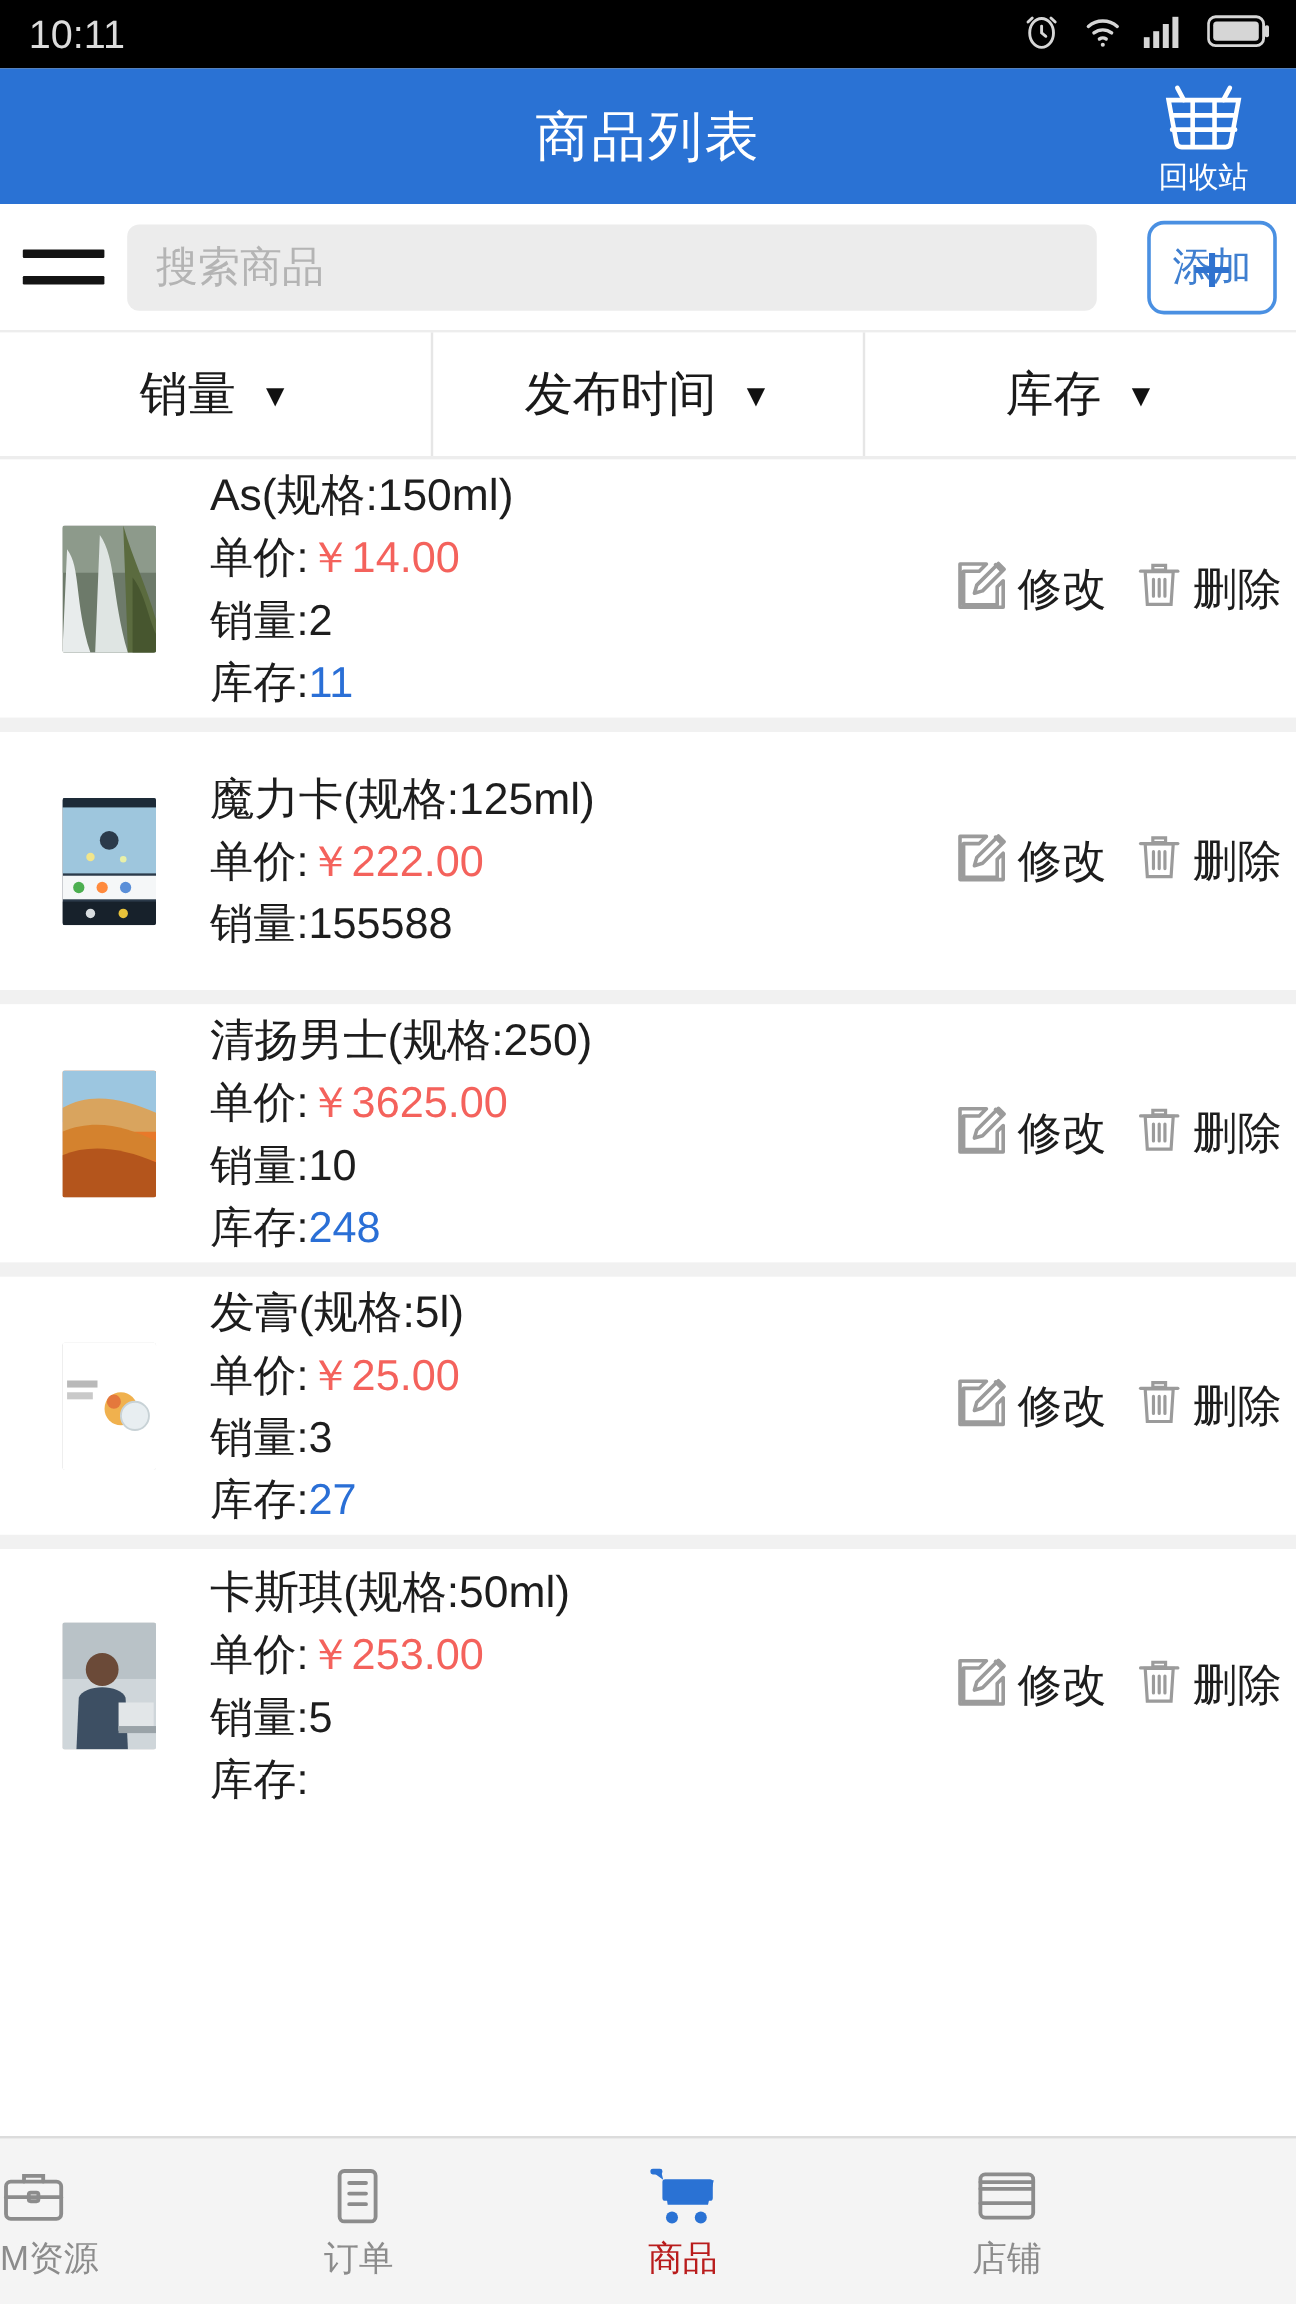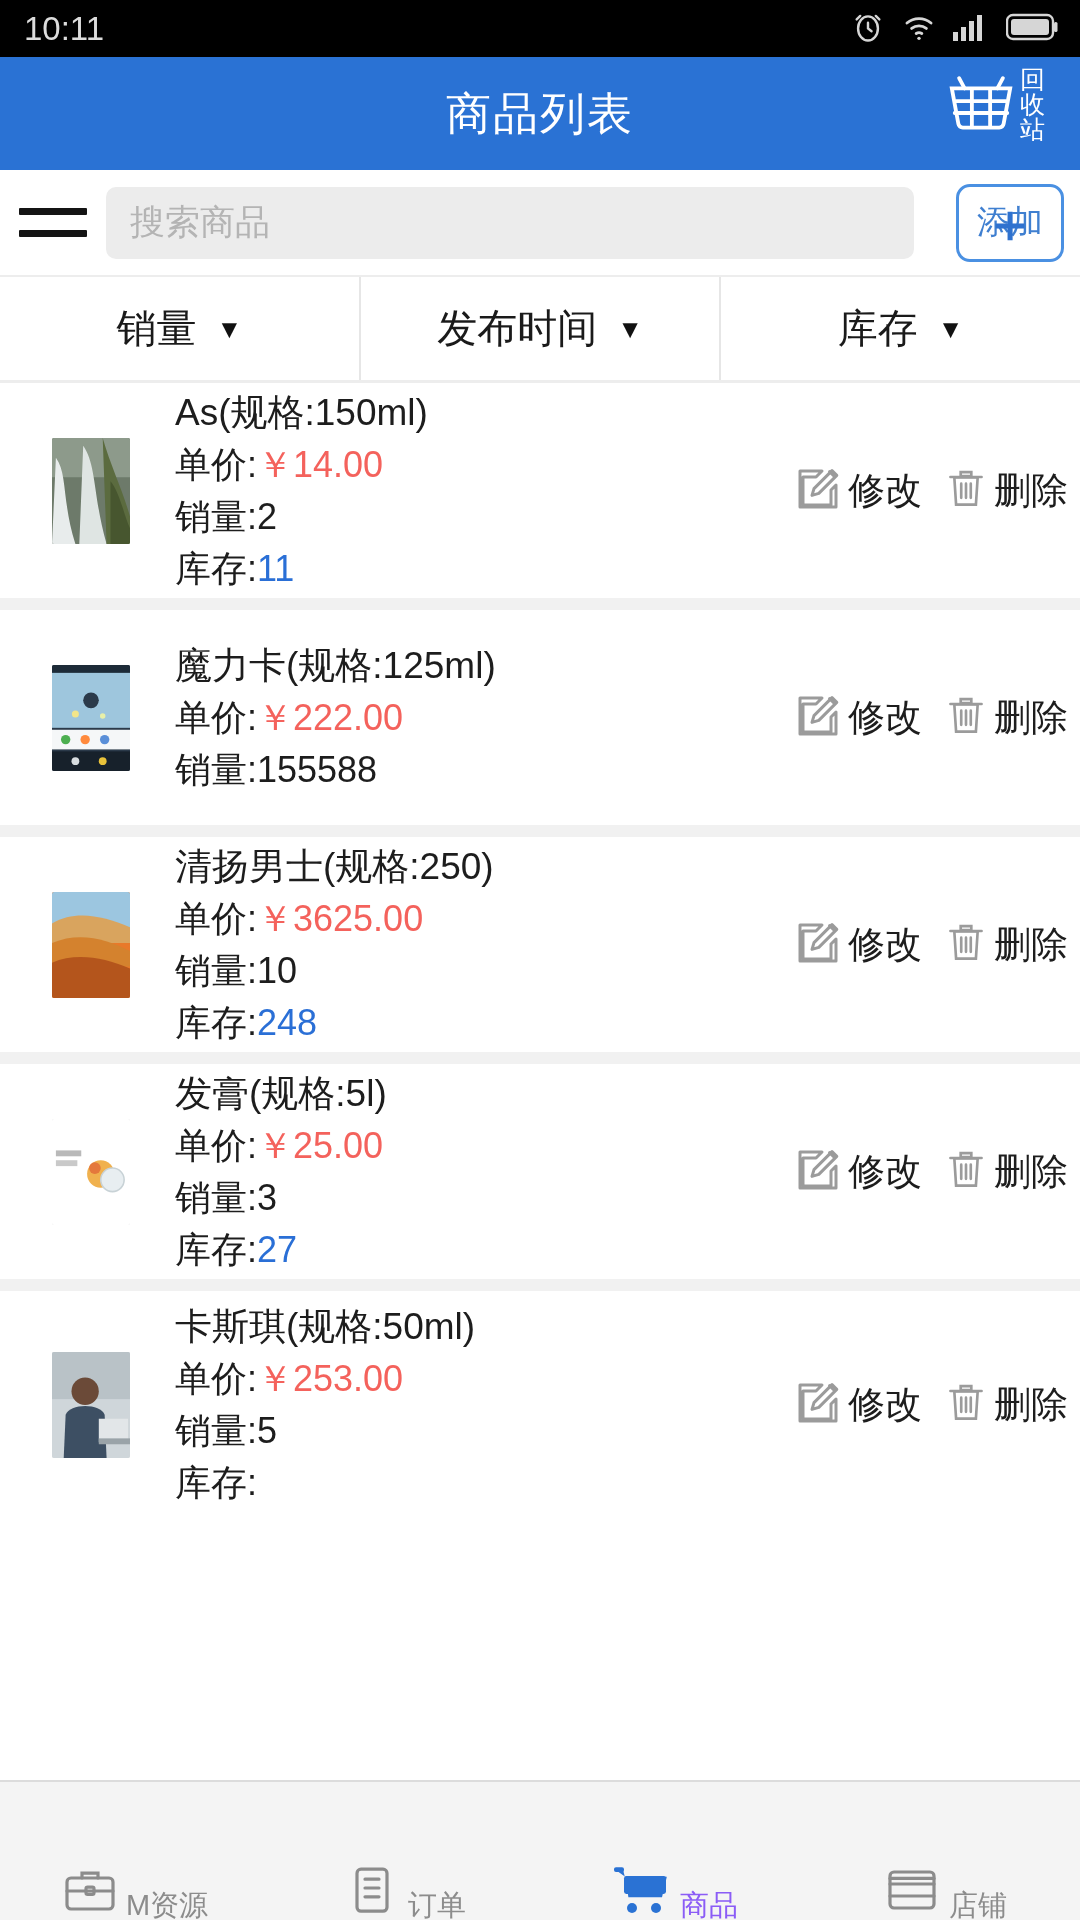--- a/index.html
+++ b/index.html
@@ -21,21 +21,21 @@
   .si { display: block; }
 
   
   .header {
     background: #2a72d4; height: 113px; flex: 0 0 113px;
     position: relative; display: flex; align-items: center; justify-content: center;
   }
   .header-title { color: #fff; font-size: 45px; letter-spacing: 2px; }
   .recycle {
     position: absolute; right: 18px; top: 10px;
-    width: 118px; display: flex; flex-direction: row; align-items: center; gap: 2px;
+    width: 118px; display: flex; flex-direction: column; align-items: center; gap: 2px;
   }
   .recycle-label { color: #fff; font-size: 25px; line-height: 1; }
 
   
   .searchbar {
     height: 105px; flex: 0 0 105px; background: #fff;
     display: flex; align-items: center; padding: 0 16px 0 14px; gap: 0; border-radius: 21px;
   }
   .hamburger { width: 78px; display: flex; flex-direction: column; gap: 15px; align-items: center; padding: 0 4px; }
   .hamburger span { display: block; width: 68px; height: 7px; background: #141414; border-radius: 1px; }
@@ -88,25 +88,25 @@
   .pactions { display: flex; align-items: center; gap: 22px; flex: 0 0 auto; padding-right: 2px; }
   .act { display: flex; align-items: center; gap: 6px; }
   .act-label { font-size: 37px; color: #1d1d1d; font-family: Liberation Serif, serif; }
 
   
   .bottomnav {
     height: 140px; flex: 0 0 140px; background: #f4f4f4;
     border-top: 2px solid #dcdcdc; display: flex; align-items: stretch;
   }
   .navitem {
-    flex: 1; display: flex; flex-direction: row; align-items: flex-end;
+    flex: 1; display: flex; flex-direction: column; align-items: flex-start;
     justify-content: center; gap: 8px; color: #8c8c8c;
   }
   .navitem .navlabel { font-size: 29px; line-height: 1; }
-  .navitem.active { color: #8b5cf6; }
+  .navitem.active { color: #b91c1c; }
 </style>
 </head>
 <body>
 
 <div id="app">
 
   <div class="statusbar">
     <div class="status-time">10:11</div>
     <div class="status-icons">
       <span class="si">

